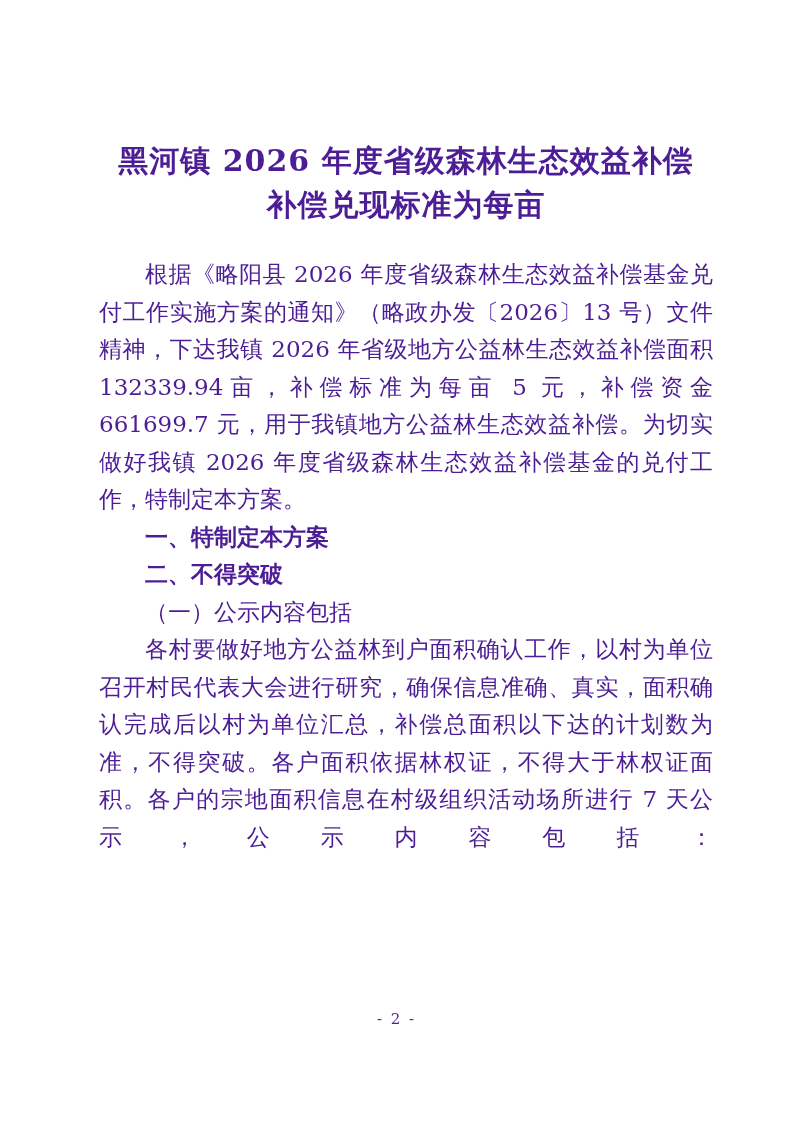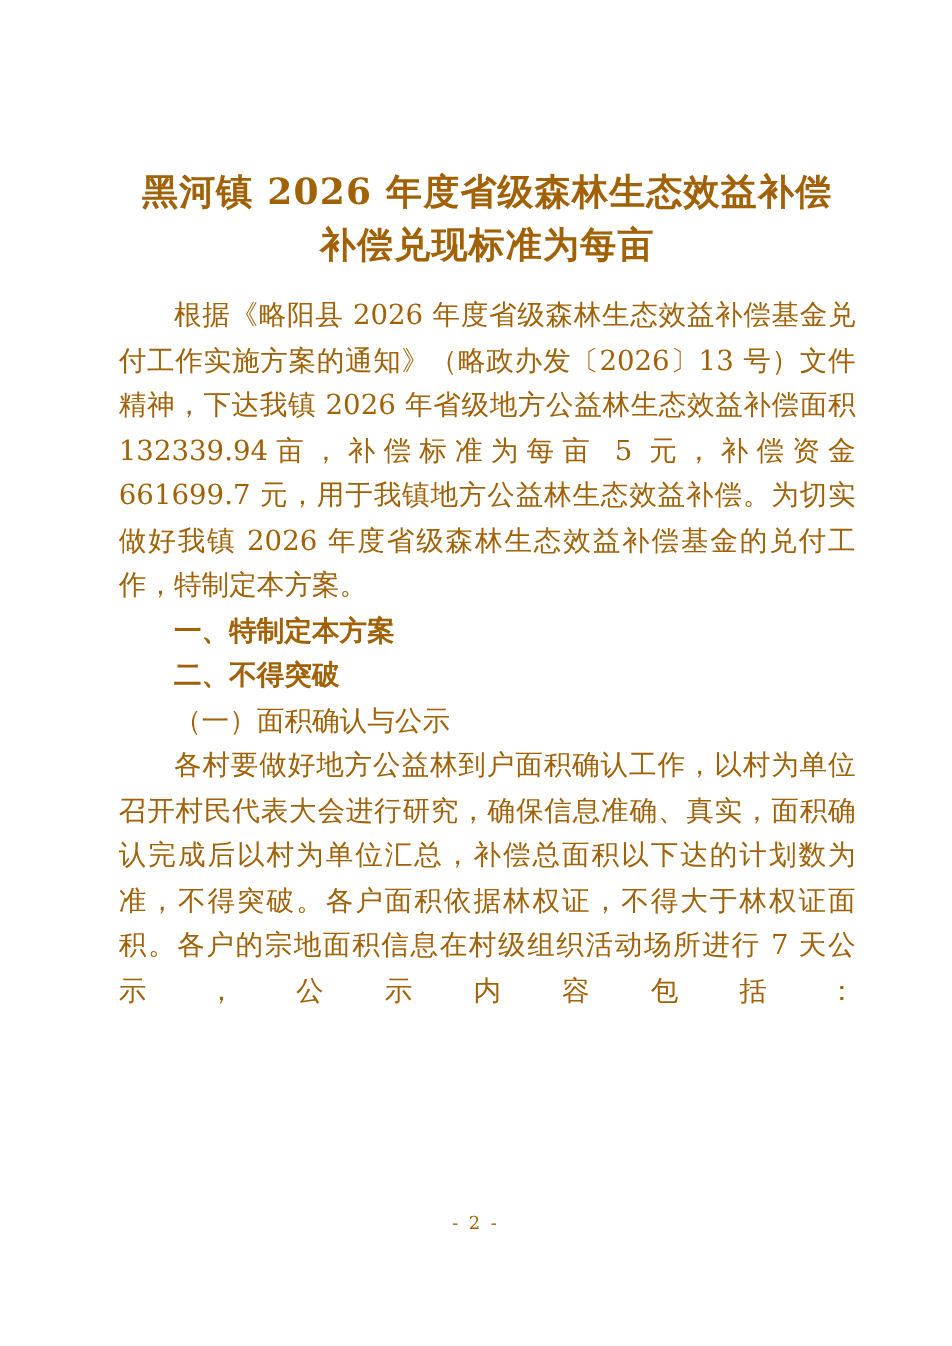--- a/index.html
+++ b/index.html
@@ -5,21 +5,21 @@
   html, body {
     margin: 0;
     padding: 0;
     background: #ffffff;
   }
   .page {
     position: relative;
     width: 793px;
     height: 1122px;
     background: #ffffff;
-    color: #a16207;
+    color: #4c1d95;
     overflow: hidden;
     font-family: "DejaVu Serif", "Liberation Serif", serif;
   }
   .content {
     position: absolute;
     left: 99px;
     top: 0;
     width: 614px;
   }
   .doc-title {
@@ -38,21 +38,21 @@
   .para {
     margin: 0;
     font-size: 23px;
     line-height: 37.5px;
     text-align: justify;
     text-justify: inter-ideograph;
     text-indent: 2em;
     font-family: "DejaVu Serif", "Liberation Serif", serif;
   }
   .para.intro {
-    margin-top: 18px;
+    margin-top: 29px;
   }
   .section-heading {
     margin: 0;
     font-size: 23px;
     line-height: 37.5px;
     font-weight: bold;
     text-indent: 2em;
     font-family: "DejaVu Sans", "Liberation Sans", sans-serif;
   }
   .subsection-heading {
@@ -88,21 +88,21 @@
       <span class="title-line">补偿兑现标准为每亩</span>
     </h1>
 
     <p class="para intro">根据《略阳县 2026 年度省级森林生态效益补偿基金兑付工作实施方案的通知》（略政办发〔2026〕13 号）文件精神，下达我镇 2026 年省级地方公益林生态效益补偿面积 132339.94亩，补偿标准为每亩 5 元，补偿资金 661699.7 元，用于我镇地方公益林生态效益补偿。为切实做好我镇 2026 年度省级森林生态效益补偿基金的兑付工作，特制定本方案。</p>
 
     <h2 class="section-heading">一、特制定本方案</h2>
 
 
     <h2 class="section-heading">二、不得突破</h2>
 
-    <h3 class="subsection-heading">（一）面积确认与公示</h3>
+    <h3 class="subsection-heading">（一）公示内容包括</h3>
 
     <p class="para force-last">各村要做好地方公益林到户面积确认工作，以村为单位召开村民代表大会进行研究，确保信息准确、真实，面积确认完成后以村为单位汇总，补偿总面积以下达的计划数为准，不得突破。各户面积依据林权证，不得大于林权证面积。各户的宗地面积信息在村级组织活动场所进行 7 天公示，公示内容包括：</p>
 
   </div>
 
   <div class="footer">
     <span>- 2 -</span>
   </div>
 </div>
 

